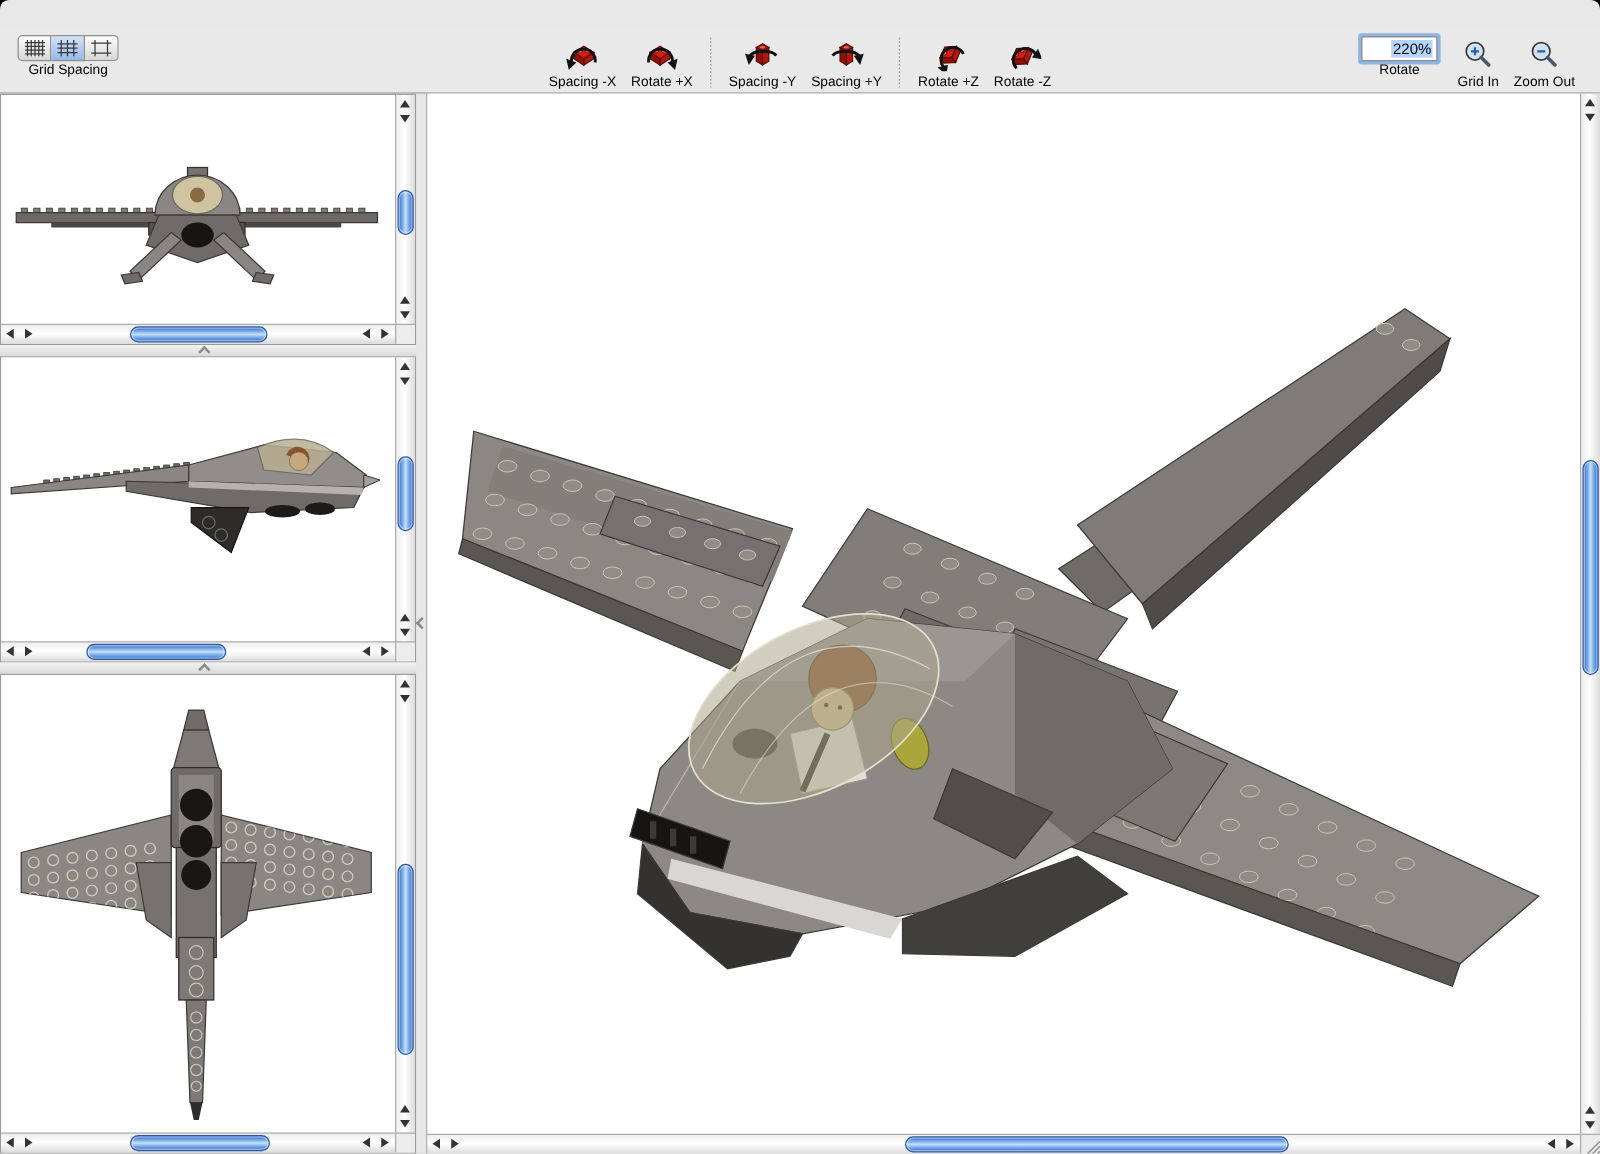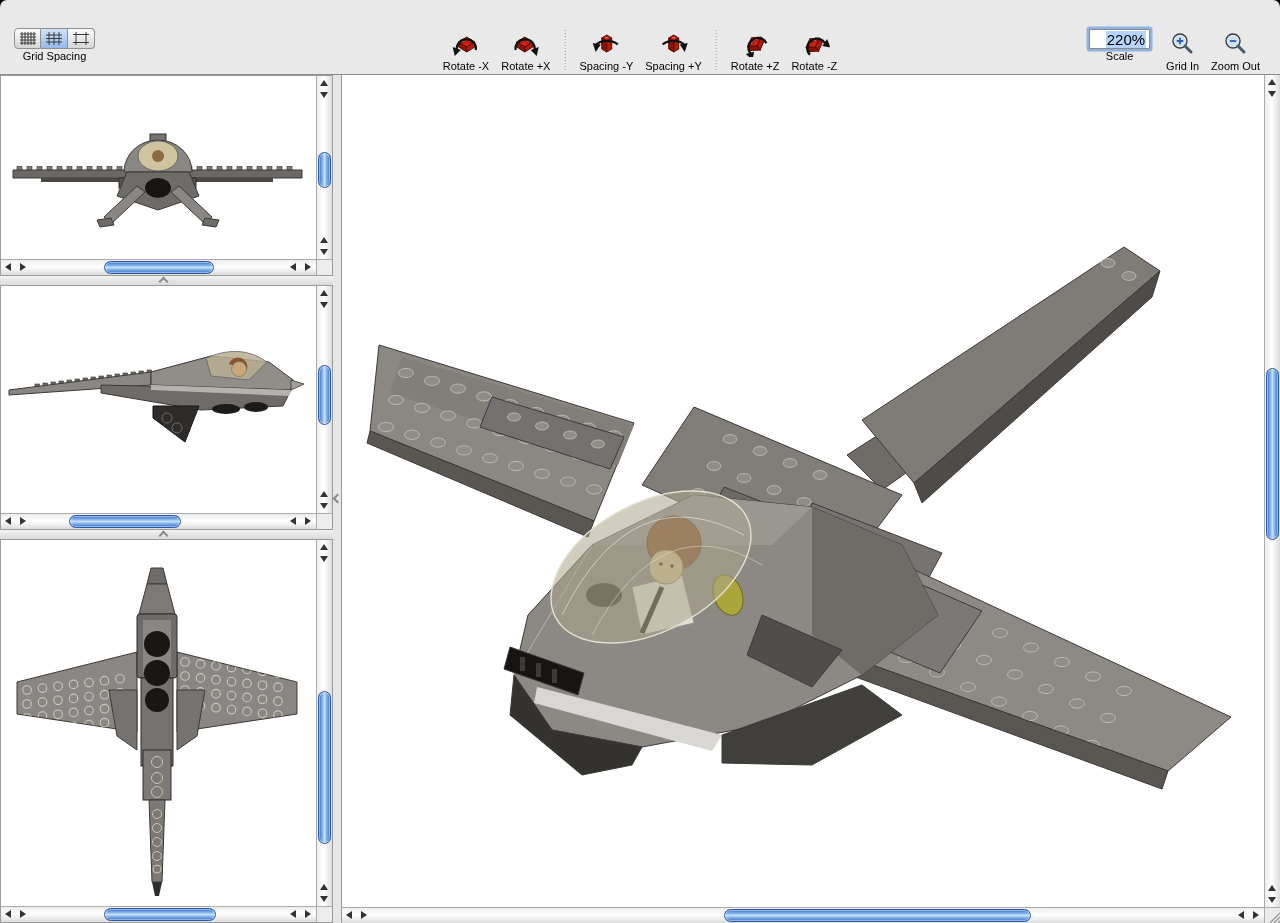--- a/index.html
+++ b/index.html
@@ -37,21 +37,21 @@
   .segmented{display:flex;}
   .seg{width:27px;height:21px;border:1px solid #8f8f8f;border-left-width:0;margin:0;padding:0;
     background:linear-gradient(#fdfdfd,#d6d6d6);display:flex;align-items:center;justify-content:center;}
   .seg:first-child{border-left-width:1px;border-radius:4px 0 0 4px;}
   .seg:last-child{border-radius:0 4px 4px 0;}
   .seg.selected{background:linear-gradient(#d3e2f6,#93baea);}
   .grid-wrap{display:flex;flex-direction:column;align-items:center;}
   .scale-wrap{display:flex;flex-direction:column;align-items:center;padding:0 10px;}
   .scale-box{width:56px;height:18px;margin-top:1px;background:#fff;border:1px solid #8a8a8a;border-radius:1px;
     box-shadow:0 0 0 2.5px rgba(120,165,228,.8);display:flex;align-items:center;justify-content:flex-end;padding-right:3px;}
-  .scale-box .selval{font-size:15px;background:#b5d5fd;padding:0 1px;}
+  .scale-box .selval{font-size:12px;background:#b5d5fd;padding:0 1px;}
   
   .content{position:absolute;left:0;top:75px;right:0;bottom:0;background:#e6e6e6;}
   .pane{position:absolute;left:0;width:333px;border:1px solid #9b9b9b;box-sizing:border-box;background:#fff;}
   .canvas{position:absolute;left:0;top:0;right:16px;bottom:16px;background:#fff;overflow:hidden;}
   .canvas svg{position:absolute;left:0;top:0;width:100%;height:100%;}
   .corner{position:absolute;right:0;bottom:0;width:16px;height:16px;background:#ececec;
     border-left:1px solid #ababab;border-top:1px solid #ababab;box-sizing:border-box;}
   .hdivider{position:absolute;left:0;width:333px;height:9px;background:linear-gradient(#f2f2f2,#dadada);}
   .chev{position:absolute;left:160px;top:2px;width:5px;height:5px;border-left:2px solid #8b8b8b;border-top:2px solid #8b8b8b;
     transform:rotate(45deg);}
@@ -130,21 +130,21 @@
                 <polygon points="8,12 16,7 24,12 16,17" fill="#d42010" stroke="#5c0a04"></polygon>
             <polygon points="8,12 16,17 16,22 8,17" fill="#8f1206" stroke="#5c0a04"></polygon>
             <polygon points="16,17 24,12 24,17 16,22" fill="#b01a0a" stroke="#5c0a04"></polygon>
             <ellipse cx="12.5" cy="11" rx="2.4" ry="1.4" fill="#e85a4a" stroke="#5c0a04" stroke-width=".6"></ellipse>
             <ellipse cx="19.5" cy="11" rx="2.4" ry="1.4" fill="#e85a4a" stroke="#5c0a04" stroke-width=".6"></ellipse>
               </g>
             <path d="M7,22 A9.5,9 0 1 1 25,20" fill="none" stroke="#111" stroke-width="2.3"></path>
             <polygon points="2,17 10,20 4,26" fill="#111"></polygon>
           </svg>
         </span>
-        <span class="tb-label">Rotate -X</span>
+        <span class="tb-label">Spacing -X</span>
       </button>
       <button class="tb-item">
         <span class="ricon">
           <svg width="30" height="27" viewBox="0 0 30 27">
               <g transform="translate(30,0) scale(-1,1)">
             <polygon points="8,12 16,7 24,12 16,17" fill="#d42010" stroke="#5c0a04"></polygon>
             <polygon points="8,12 16,17 16,22 8,17" fill="#b01a0a" stroke="#5c0a04"></polygon>
             <polygon points="16,17 24,12 24,17 16,22" fill="#8f1206" stroke="#5c0a04"></polygon>
             <ellipse cx="12.5" cy="11" rx="2.4" ry="1.4" fill="#e85a4a" stroke="#5c0a04" stroke-width=".6"></ellipse>
             <ellipse cx="19.5" cy="11" rx="2.4" ry="1.4" fill="#e85a4a" stroke="#5c0a04" stroke-width=".6"></ellipse>
@@ -219,21 +219,21 @@
         </span>
         <span class="tb-label">Rotate -Z</span>
       </button>
     </div>
 
     <div class="tb-group tb-right">
       <div class="scale-wrap">
         <div class="scale-box">
           <span class="selval">220%</span>
         </div>
-        <div class="tb-label">Scale</div>
+        <div class="tb-label">Rotate</div>
       </div>
       <button class="tb-item">
         <span class="ricon">
           <svg width="26" height="26" viewBox="0 0 26 26">
             <circle cx="10" cy="10" r="7" fill="#e8f1fa" stroke="#3a3a3a" stroke-width="1.4"></circle>
             <circle cx="10" cy="10" r="5.6" fill="#cfe2f4" stroke="none"></circle>
             <path d="M10,6.8 V13.2 M6.8,10 H13.2" stroke="#2a5fb0" stroke-width="1.8"></path>
             <line x1="15" y1="15" x2="21" y2="21" stroke="#4a5a6a" stroke-width="3" stroke-linecap="round"></line>
           </svg>
         </span>

